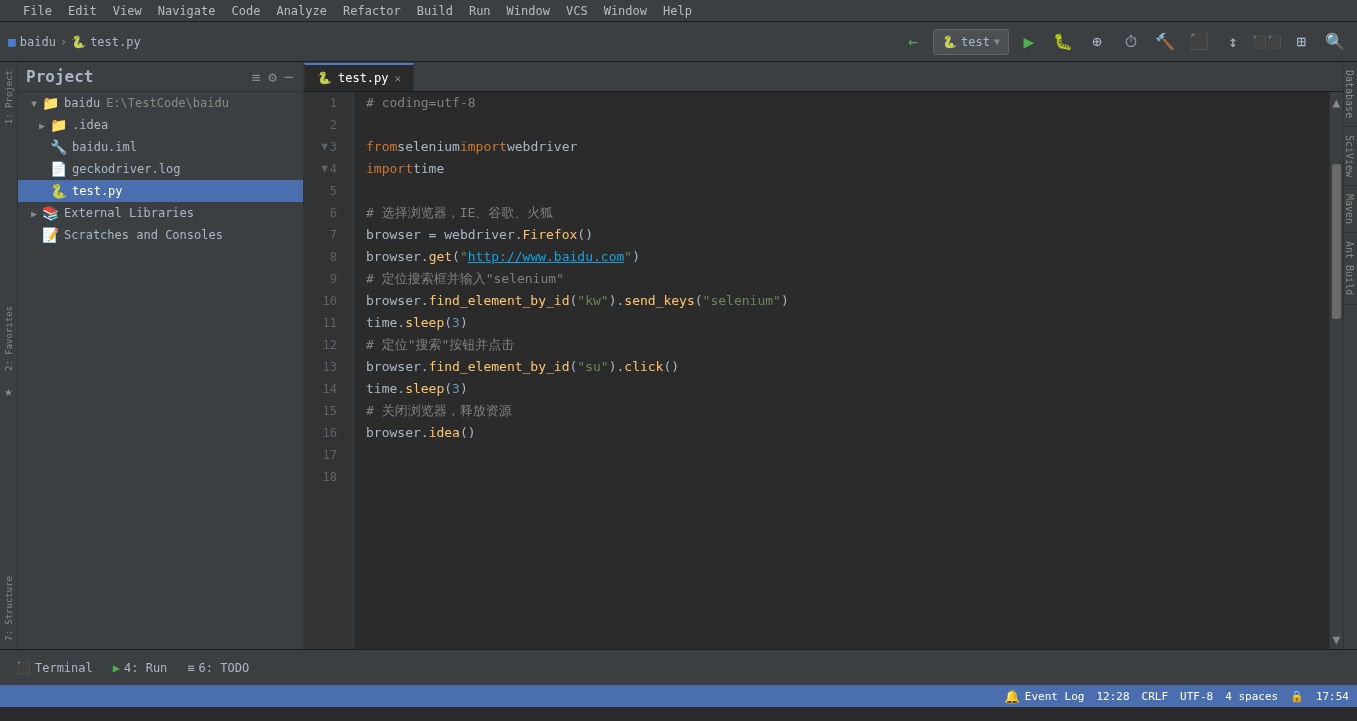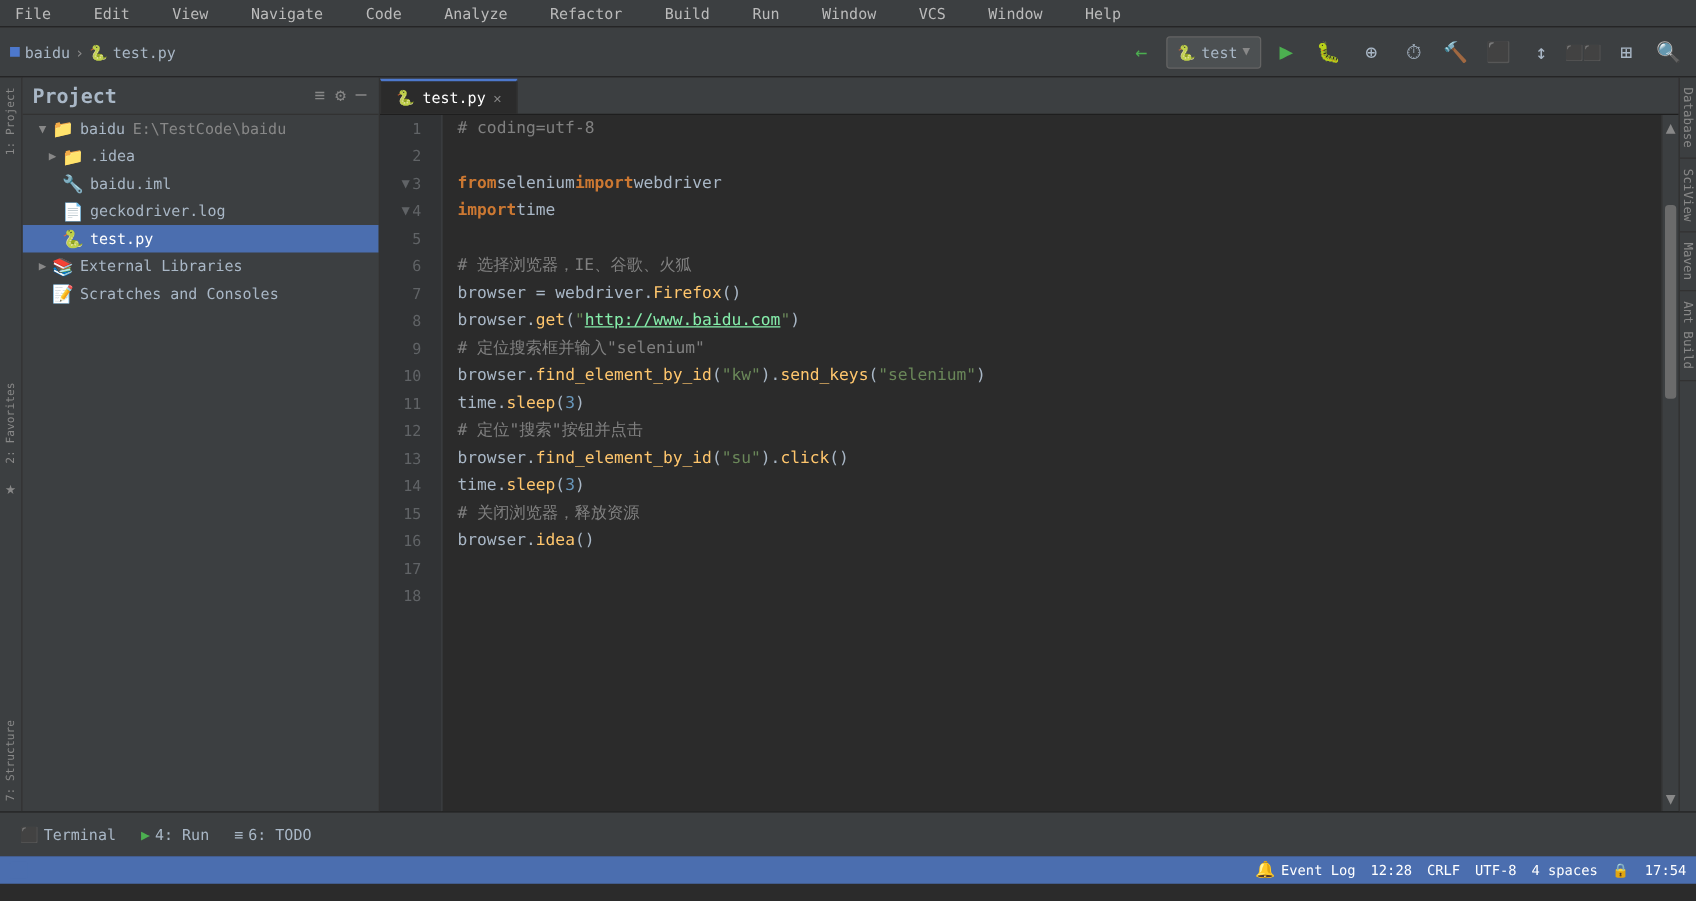--- a/index.html
+++ b/index.html
@@ -1,19 +1,19 @@
 <!DOCTYPE html>
 <html><head>
   <meta charset="utf-8">
   <style>
     * { margin: 0; padding: 0; box-sizing: border-box; }
     body { font-family: 'Consolas', 'Monaco', monospace; background: #2b2b2b; color: #a9b7c6; font-size: 13px; overflow: hidden; width: 1357px; height: 721px; }
 
     
-    .menu-bar { background: #3c3f41; height: 22px; display: flex; align-items: center; padding: 0 4px; border-bottom: 1px solid #1e1e1e; gap: 18px; }
+    .menu-bar { background: #3c3f41; height: 22px; display: flex; align-items: center; padding: 0 15px; border-bottom: 1px solid #1e1e1e; }
     .menu-item { color: #bbbbbb; font-size: 12px; padding: 0 8px; cursor: pointer; height: 100%; display: flex; align-items: center; }
 
     
     .toolbar { background: #3c3f41; height: 40px; display: flex; align-items: center; padding: 0 8px; gap: 6px; border-bottom: 1px solid #1e1e1e; }
     .breadcrumb { display: flex; align-items: center; gap: 4px; color: #a9b7c6; font-size: 12px; flex: 1; }
     .breadcrumb-sep { color: #888; }
     .toolbar-right { display: flex; align-items: center; gap: 6px; }
     .run-config { background: #4c5052; border: 1px solid #646464; border-radius: 3px; color: #a9b7c6; font-size: 12px; padding: 2px 8px; display: flex; align-items: center; gap: 4px; cursor: pointer; height: 26px; }
     .run-config-arrow { color: #888; font-size: 10px; }
     .toolbar-btn { width: 28px; height: 28px; display: flex; align-items: center; justify-content: center; cursor: pointer; border-radius: 3px; color: #a9b7c6; font-size: 16px; }
@@ -43,25 +43,25 @@
     .tab.active { background: #2b2b2b; border-top: 2px solid #4d78cc; color: #ffffff; }
     .tab-close { color: #888; font-size: 11px; cursor: pointer; }
     .tab-icon { font-size: 12px; color: #6897bb; }
 
     
     .code-editor { flex: 1; display: flex; overflow: hidden; position: relative; }
     .gutter { width: 50px; background: #313335; text-align: right; padding-right: 8px; color: #606366; font-size: 13px; line-height: 22px; user-select: none; border-right: 1px solid #3d3f41; flex-shrink: 0; padding-top: 0; }
     .code-area { flex: 1; overflow: auto; padding: 0 0 0 12px; line-height: 22px; font-size: 13px; }
 
     
-    .kw-orange { color: #cc7832; font-weight: bold; }
+    .kw-orange { color: #cc7832; }
     .kw-blue { color: #6897bb; }
     .kw-white { color: #a9b7c6; }
     .kw-comment { color: #808080; }
-    .kw-url { color: #86efac; text-decoration: underline; }
+    .kw-url { color: #0ea5e9; text-decoration: underline; }
     .kw-string { color: #6a8759; }
     .kw-func { color: #ffc66d; }
 
     
     .right-tabs { width: 14px; background: #3c3f41; border-left: 1px solid #323232; display: flex; flex-direction: column; }
     .right-tab { writing-mode: vertical-rl; font-size: 10px; color: #888; padding: 8px 2px; cursor: pointer; border-bottom: 1px solid #323232; white-space: nowrap; }
 
     
     .bottom-bar { height: 36px; background: #3c3f41; display: flex; align-items: center; padding: 0 8px; gap: 4px; border-top: 1px solid #1e1e1e; }
     .bottom-btn { display: flex; align-items: center; gap: 4px; color: #a9b7c6; font-size: 12px; cursor: pointer; padding: 4px 8px; border-radius: 3px; }

